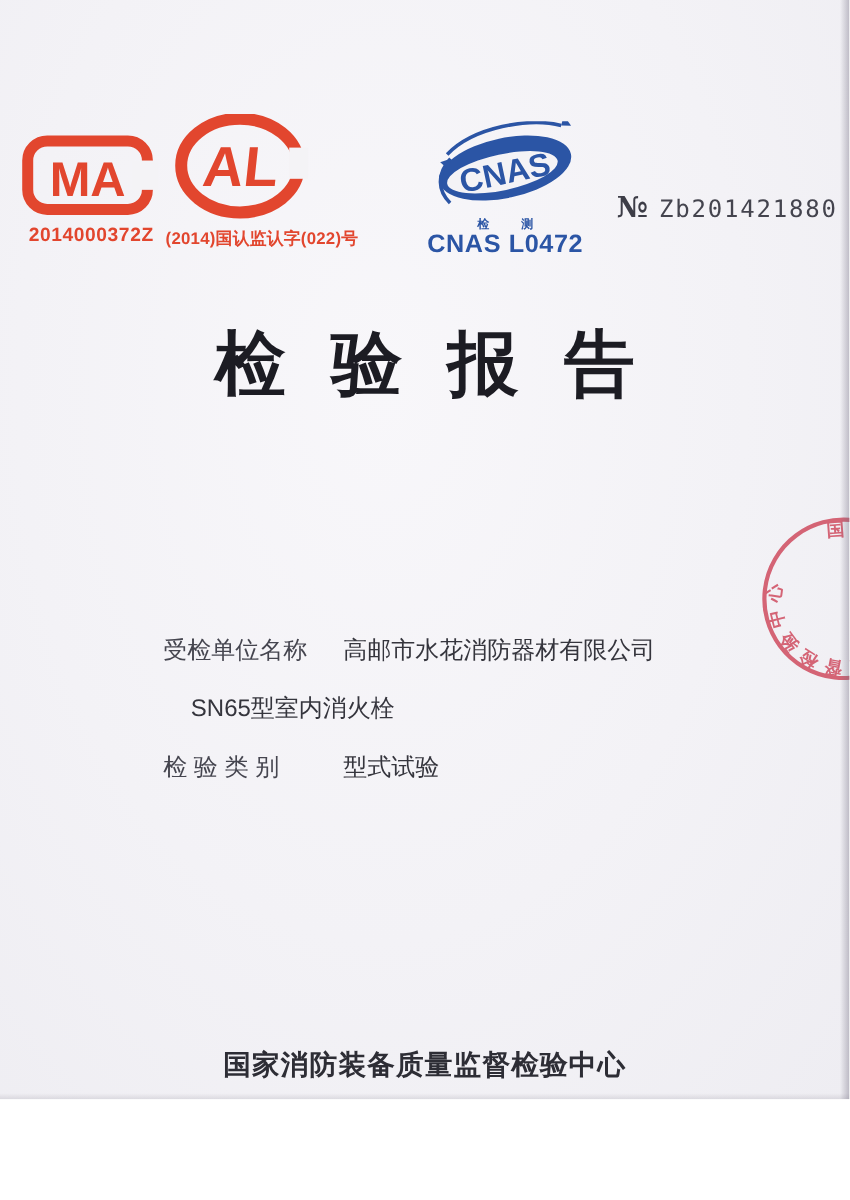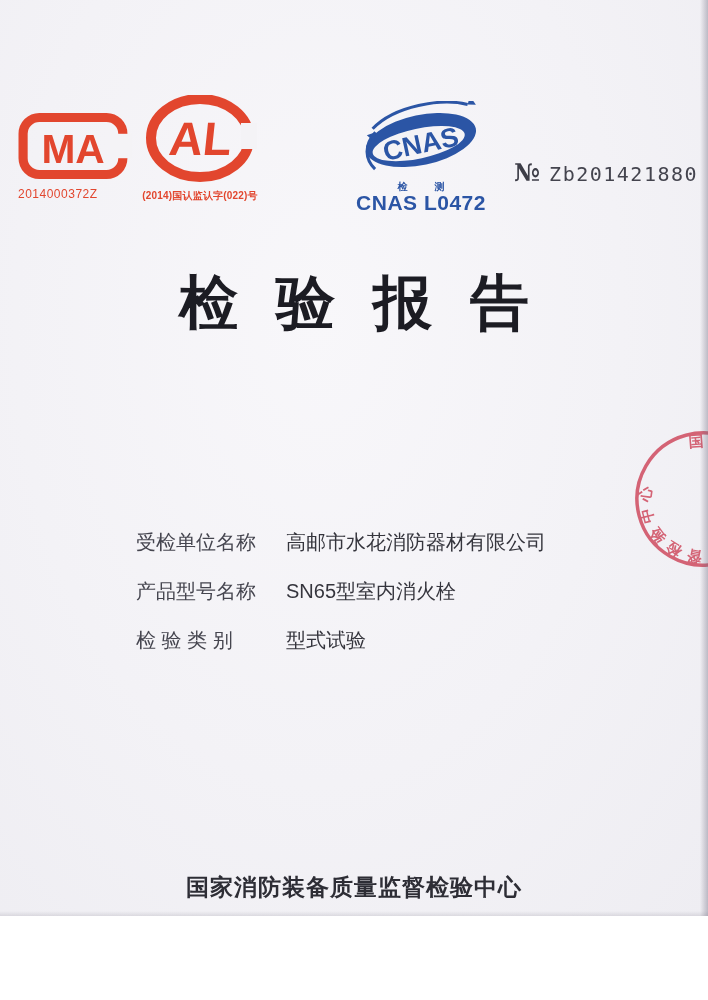--- a/index.html
+++ b/index.html
@@ -20,25 +20,25 @@
   }
 
   
   .mark { position:absolute; text-align:center; }
   .cma  { left:16px;  top:112px; width:118px; }
   .cal  { left:138px; top:95px;  width:124px; }
   .ilac { left:257px; top:99px;  width:102px; }
   .cnas { left:354px; top:101px; width:134px; }
 
   .cma-code {
-    margin-top:3px; color:#e2462e; font-weight:normal; font-size:12px;
-    letter-spacing:0.5px; text-align:left; padding-left:2px; white-space:nowrap;
+    margin-top:3px; color:#e2462e; font-weight:bold; font-size:16px;
+    letter-spacing:0.5px; text-align:center; padding-left:2px; white-space:nowrap;
   }
   .cal-note {
-    margin-top:2px; color:#e2462e; font-weight:bold; font-size:10px;
+    margin-top:2px; color:#e2462e; font-weight:bold; font-size:14px;
     white-space:nowrap; letter-spacing:0.2px;
   }
   .cnas-type {
     margin-top:-4px; color:#2b55a5; font-weight:bold; font-size:10px;
     letter-spacing:12px; text-indent:12px; line-height:15px;
   }
   .cnas-code {
     color:#2b55a5; font-weight:800; font-size:21px; letter-spacing:0.5px; line-height:18px;
   }
 
@@ -120,21 +120,20 @@
   </div>
 
   <div class="title">检验报告</div>
 
   <div class="fields">
     <div class="field-row">
       <span class="field-label">受检单位名称</span>
       <span class="field-value">高邮市水花消防器材有限公司</span>
     </div>
     <div class="field-row">
-      <span class="field-label">产品型号名称</span>
       <span class="field-value">SN65型室内消火栓</span>
     </div>
     <div class="field-row">
       <span class="field-label">检 验 类 别</span>
       <span class="field-value">型式试验</span>
     </div>
   </div>
 
   <svg class="stamp" viewBox="0 0 150 150">
     <g transform="rotate(-15 75 75)">

